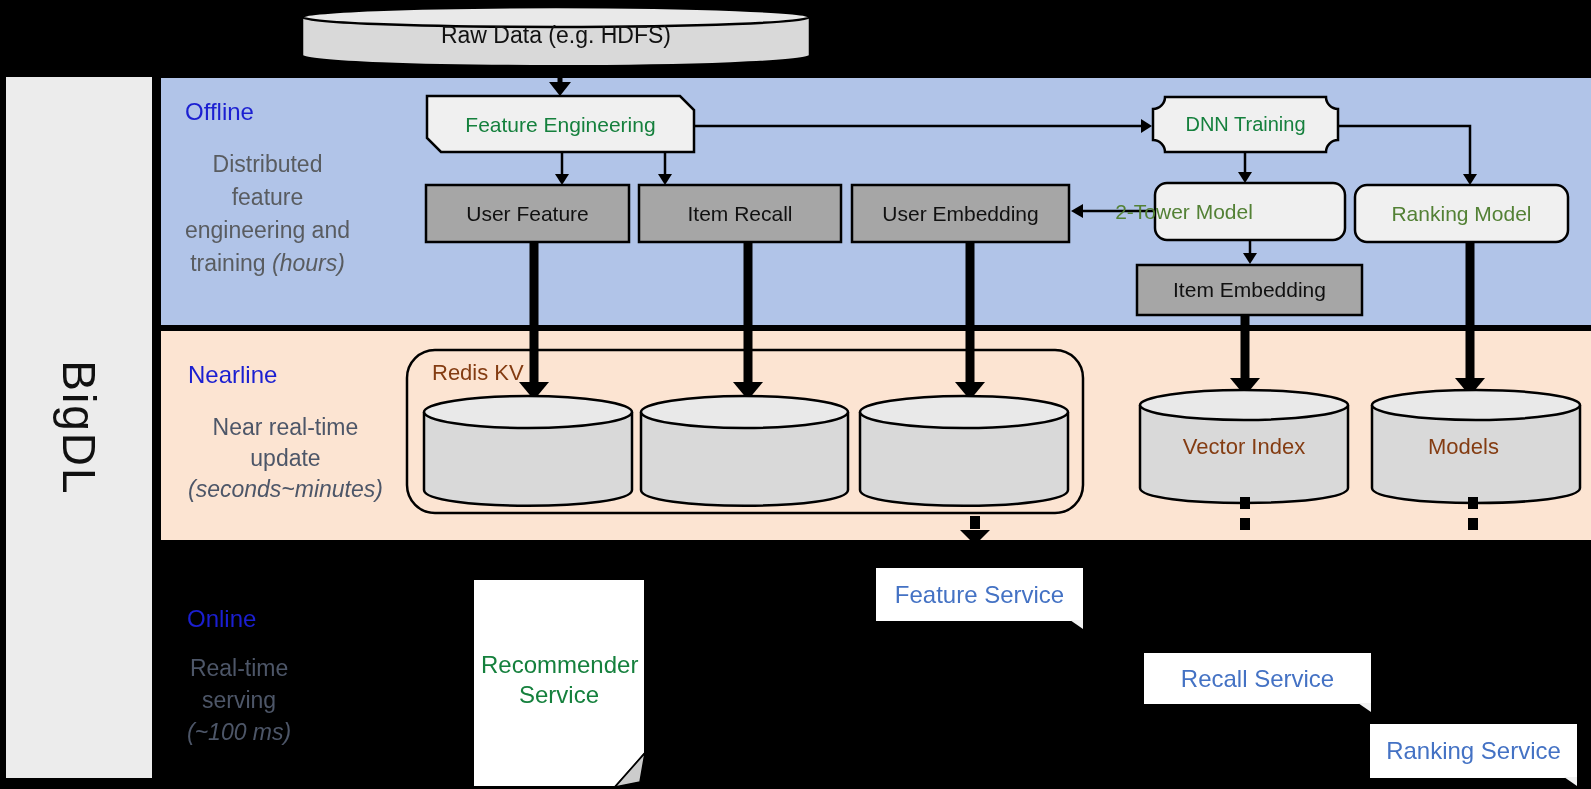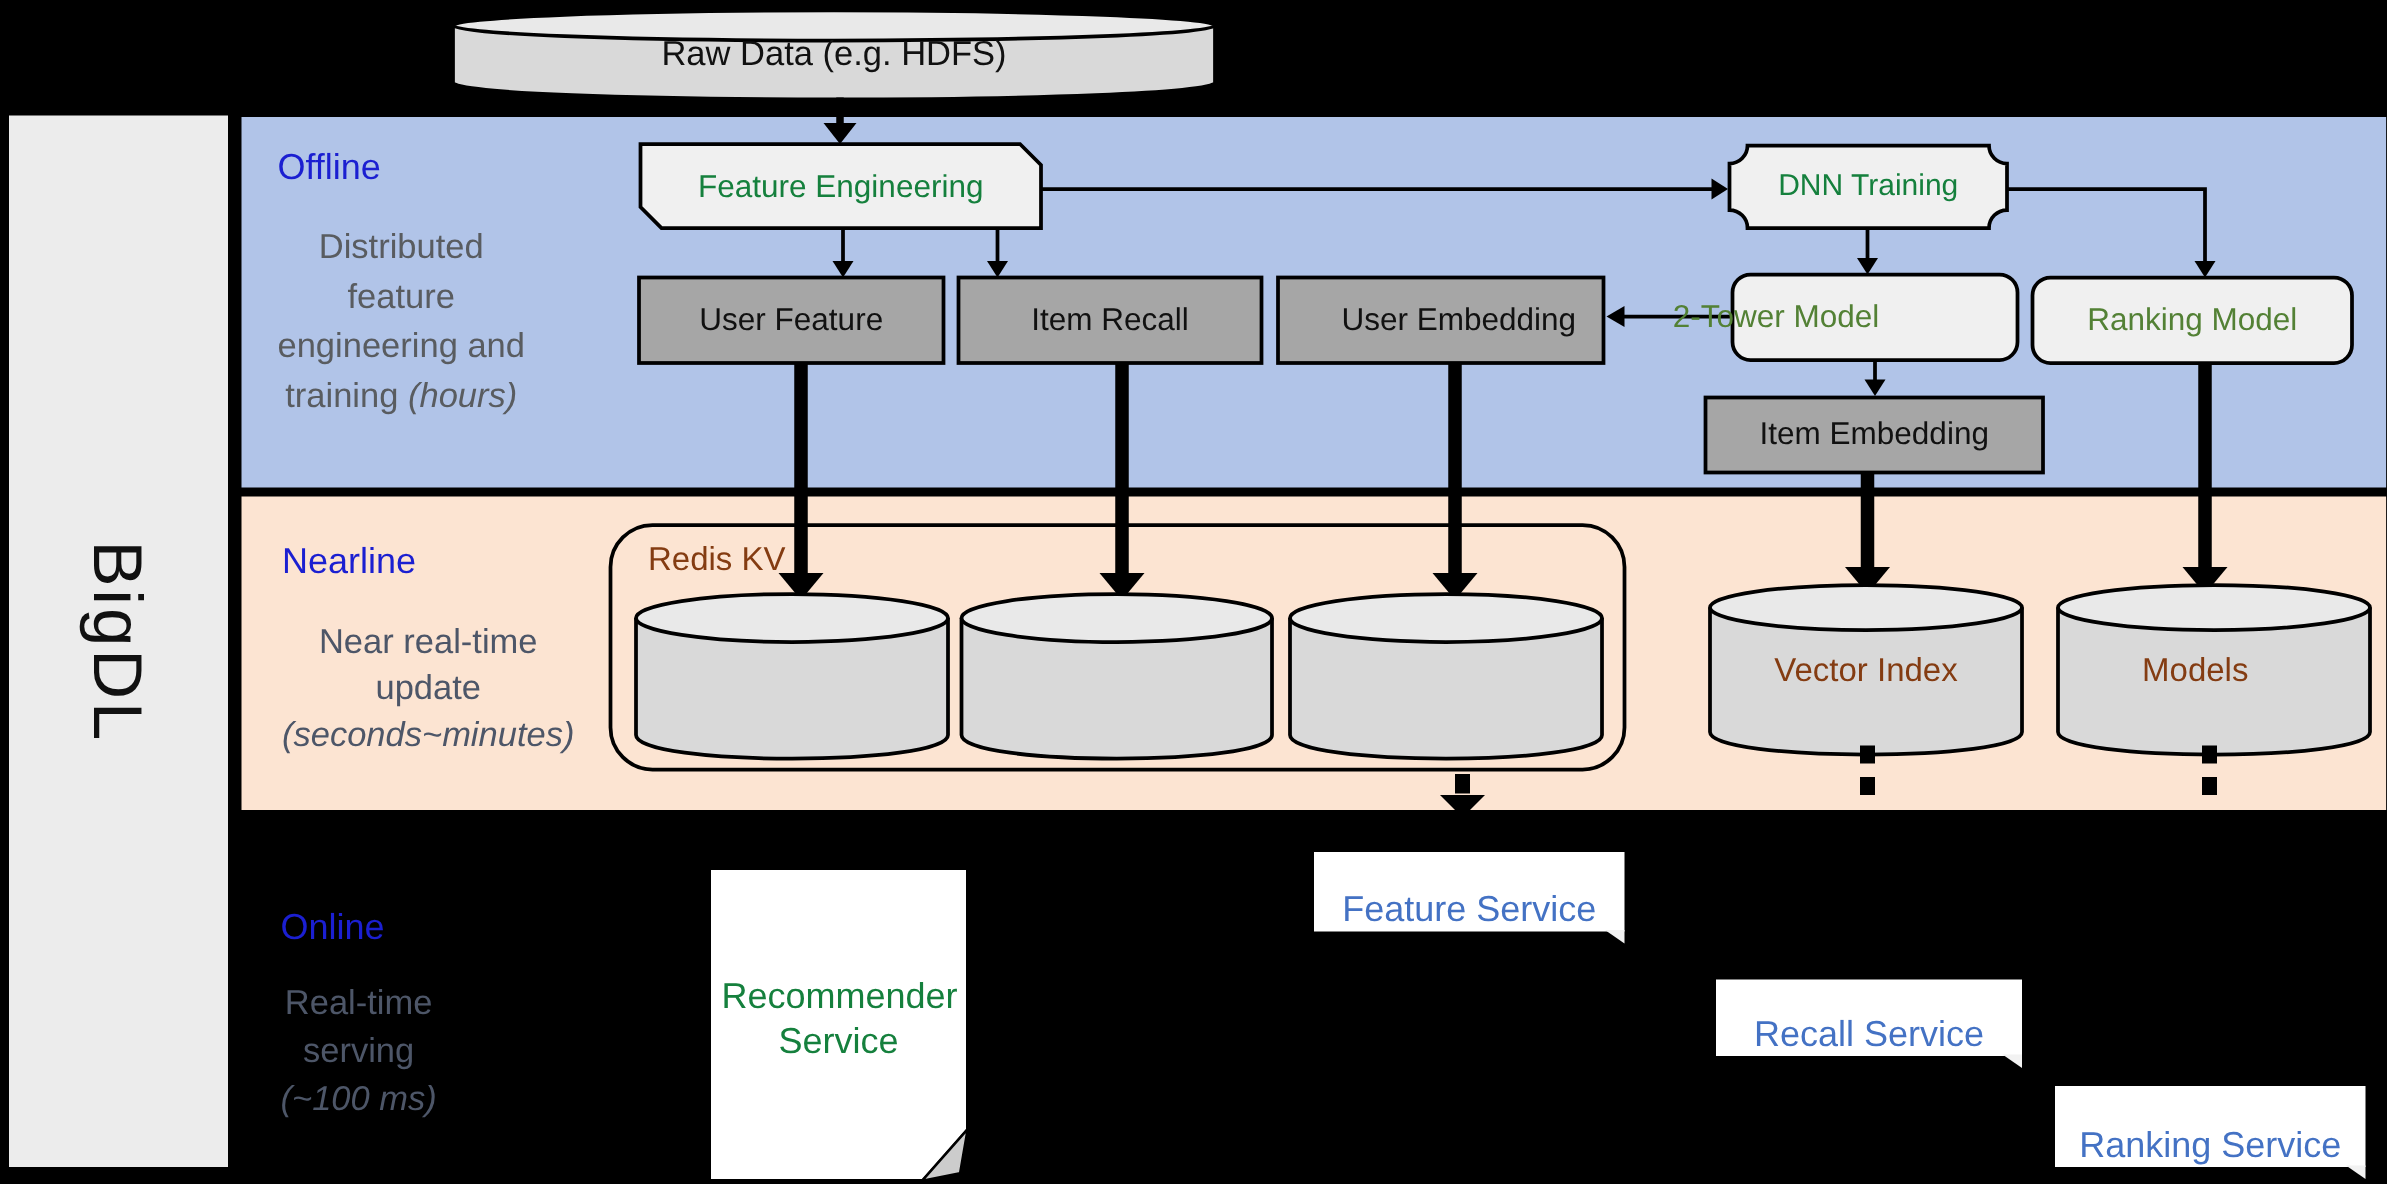--- a/index.html
+++ b/index.html
@@ -19,21 +19,21 @@
   .lane-sub{font-size:23px;line-height:33px;}
   .sub-offline{color:#595c60;}
   .sub-cool{color:#4d5668;}
   .sub-line{display:block;text-align:center;}
   .it{font-style:italic;}
   .blue{color:#15803d;}
   .green{color:#538135;}
   .brown{color:#843c12;}
   .black{color:#111;}
   .box-lbl{font-size:21px;}
-  .svc{position:absolute;z-index:3;background:#fff;display:flex;align-items:flex-end;justify-content:center;
+  .svc{position:absolute;z-index:3;background:#fff;display:flex;align-items:center;justify-content:center;
        font-size:24px;color:#4472c4;}
   .svc::after{content:"";position:absolute;right:0px;bottom:-8px;width:0;height:0;
        border-top:9px solid #f2f2f2;border-left:13px solid transparent;}
 </style>
 </head>
 <body>
 
 <div id="canvas">
 
   <div class="abs" id="band-offline"></div>
@@ -192,34 +192,34 @@
   <div class="abs lbl lane-sub sub-cool" style="left:187px;top:652px;line-height:32px;">
     <span class="sub-line">Real-time</span>
     <span class="sub-line">serving</span>
     <span class="sub-line it">(~100 ms)</span>
   </div>
 
   <div class="abs lbl center blue box-lbl" style="left:427px;top:113px;width:267px;">Feature Engineering</div>
   <div class="abs lbl center blue box-lbl" style="left:1153px;top:113px;width:185px;font-size:20px;">DNN Training</div>
   <div class="abs lbl center black box-lbl" style="left:426px;top:202px;width:203px;">User Feature</div>
   <div class="abs lbl center black box-lbl" style="left:639px;top:202px;width:202px;">Item Recall</div>
-  <div class="abs lbl center black box-lbl" style="left:852px;top:202px;width:217px;padding-left:12px;">User Embedding</div>
+  <div class="abs lbl center black box-lbl" style="left:852px;top:202px;width:217px;">User Embedding</div>
   <div class="abs lbl center green box-lbl" style="left:1089px;top:200px;width:190px;">2-Tower Model</div>
   <div class="abs lbl center green box-lbl" style="left:1355px;top:202px;width:213px;">Ranking Model</div>
   <div class="abs lbl center black box-lbl" style="left:1137px;top:278px;width:225px;">Item Embedding</div>
 
   <div class="abs lbl brown" style="left:432px;top:360px;font-size:22px;">Redis KV</div>
   <div class="abs lbl center brown" style="left:1140px;top:434px;width:208px;font-size:22px;">Vector Index</div>
   <div class="abs lbl center brown" style="left:1372px;top:434px;width:183px;font-size:22px;">Models</div>
 
   <div class="abs lbl center blue" style="left:481px;top:650px;width:156px;font-size:24px;line-height:30px;">Recommender Service</div>
 
   <div class="svc" style="left:876px;top:568px;width:207px;height:53px;">
     <span>Feature Service</span>
   </div>
-  <div class="svc" style="left:1144px;top:653px;width:204px;height:51px;">
+  <div class="svc" style="left:1144px;top:653px;width:227px;height:51px;">
     <span>Recall Service</span>
   </div>
   <div class="svc" style="left:1370px;top:724px;width:207px;height:54px;">
     <span>Ranking Service</span>
   </div>
 
 </div>
 
 </body></html>

